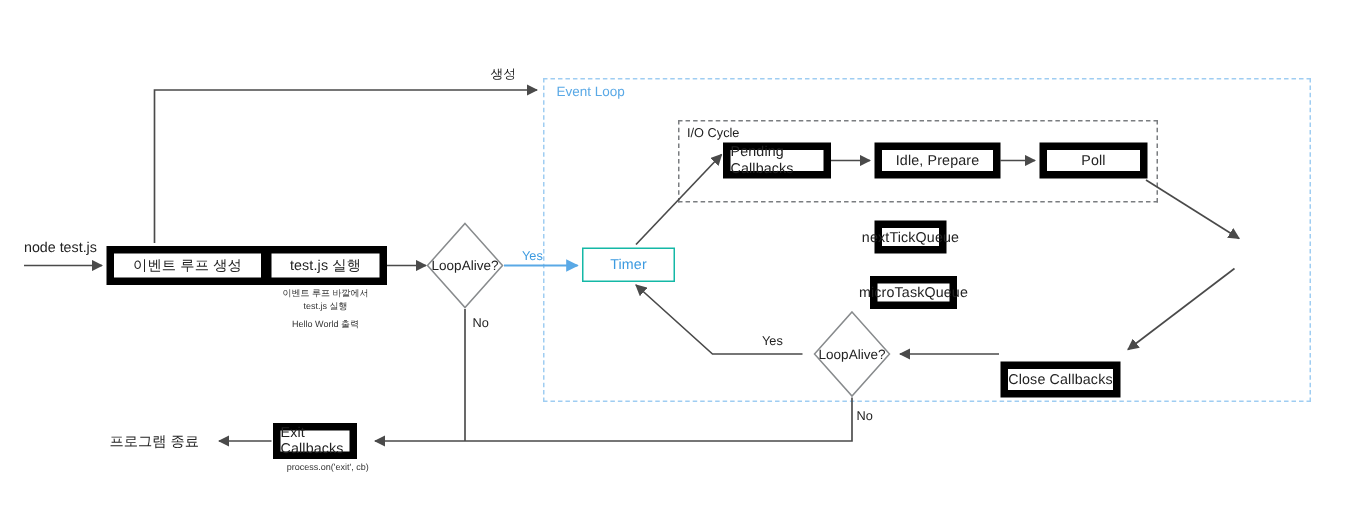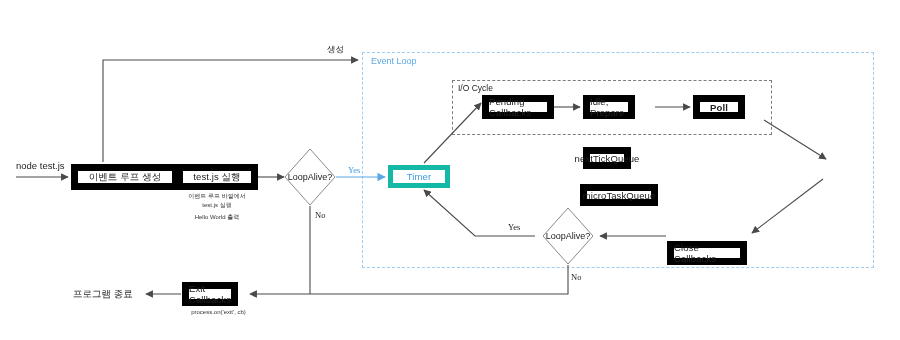--- a/index.html
+++ b/index.html
@@ -1,28 +1,28 @@
 <!DOCTYPE html>
 <html><head>
 <meta charset="utf-8">
 <style>
   html,body{margin:0;padding:0;background:#ffffff;}
   body{width:900px;height:340px;font-family:"Liberation Sans","DejaVu Sans",sans-serif;}
   #stage{position:relative;width:900px;height:340px;overflow:hidden;background:#fff;}
   #svglayer{position:absolute;left:0;top:0;width:900px;height:340px;}
   .node{position:absolute;box-sizing:border-box;display:flex;align-items:center;justify-content:center;
-        background:#ffffff;border:7px solid #000000;color:#222222;font-size:9.5px;letter-spacing:0.1px;}
-  .node.blue{border:5px solid #14b8a6;color:#3c9ae0;}
+        background:#ffffff;border:5px solid #000000;color:#222222;font-size:9.5px;letter-spacing:0.1px;}
+  .node.blue{border:1px solid #14b8a6;color:#3c9ae0;}
   .diamond{position:absolute;box-sizing:border-box;}
   .diamond .dshape{position:absolute;left:0;top:0;width:100%;height:100%;}
   .diamond .dlabel{position:absolute;left:0;top:0;width:100%;height:100%;display:flex;
         align-items:center;justify-content:center;font-size:9px;color:#222;line-height:1.15;}
   .plain{position:absolute;font-size:9.5px;color:#222222;white-space:nowrap;}
   .sub{position:absolute;font-size:6px;color:#333333;white-space:nowrap;text-align:center;line-height:1.5;}
-  .elabel{position:absolute;font-size:8.5px;color:#222222;white-space:nowrap;font-family:Liberation Serif, serif;}
+  .elabel{position:absolute;font-size:8.5px;color:#222222;white-space:nowrap;}
   .elabel.blue{color:#3c9ae0;}
   .grouplabel{position:absolute;font-size:9px;color:#222222;white-space:nowrap;}
   .grouplabel.blue{color:#5aa9e6;}
   .dashbox{position:absolute;box-sizing:border-box;}
   .dashbox.gray{border:1px dashed #7a7d80;}
   .dashbox.blue{border:1px dashed #9fcdf2;}
 </style>
 </head>
 <body>
 
@@ -104,33 +104,33 @@
   </div>
 
   <div class="node blue" style="left:388px;top:165px;width:62px;height:23px;">
     <span>Timer</span>
   </div>
 
   <div class="node" style="left:482px;top:95px;width:72px;height:24px;">
     <span>Pending Callbacks</span>
   </div>
 
-  <div class="node" style="left:583px;top:95px;width:52px;height:24px;">
+  <div class="node" style="left:583px;top:95px;width:84px;height:24px;">
     <span>Idle, Prepare</span>
   </div>
 
-  <div class="node" style="left:693px;top:95px;width:52px;height:24px;font-weight:bold;">
+  <div class="node" style="left:693px;top:95px;width:72px;height:24px;">
     <span>Poll</span>
   </div>
 
   <div class="node" style="left:583px;top:147px;width:48px;height:22px;">
     <span>nextTickQueue</span>
   </div>
 
-  <div class="node" style="left:580px;top:184px;width:78px;height:22px;">
+  <div class="node" style="left:580px;top:184px;width:58px;height:22px;">
     <span>microTaskQueue</span>
   </div>
 
 
   <div class="node" style="left:667px;top:224px;width:80px;height:24px;margin-top:17px;">
     <span>Close Callbacks</span>
   </div>
 
   <div class="diamond" style="left:542px;top:207px;width:52px;height:58px;">
     <svg class="dshape" viewBox="0 0 52 58">

